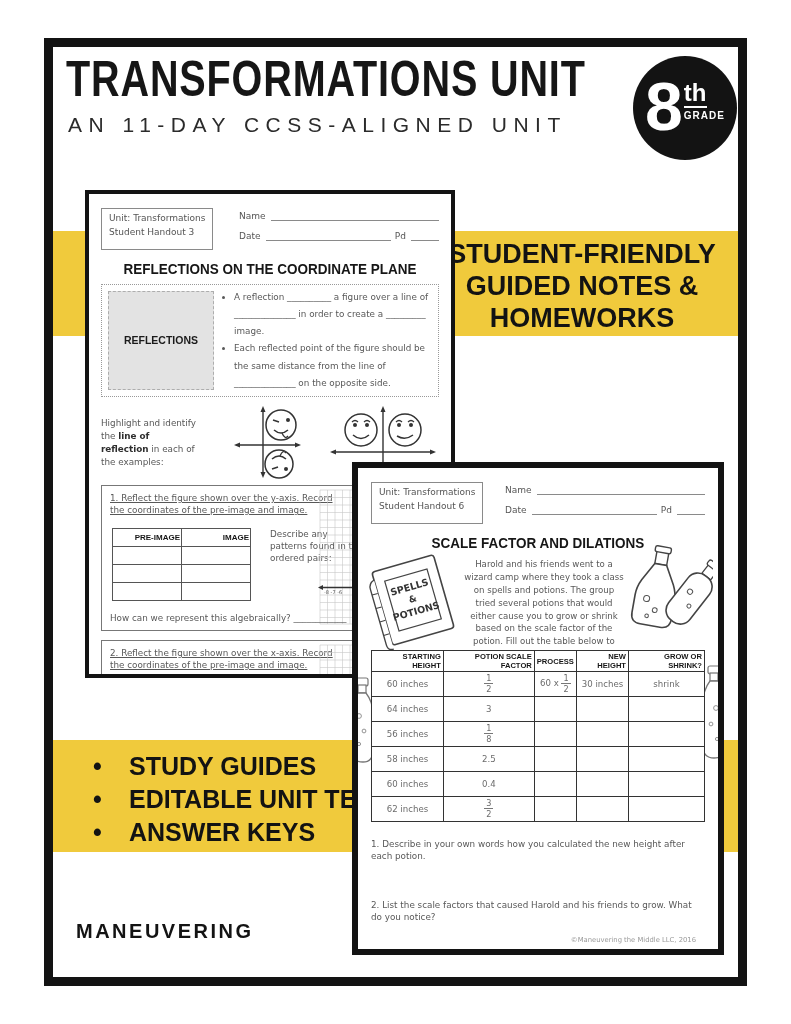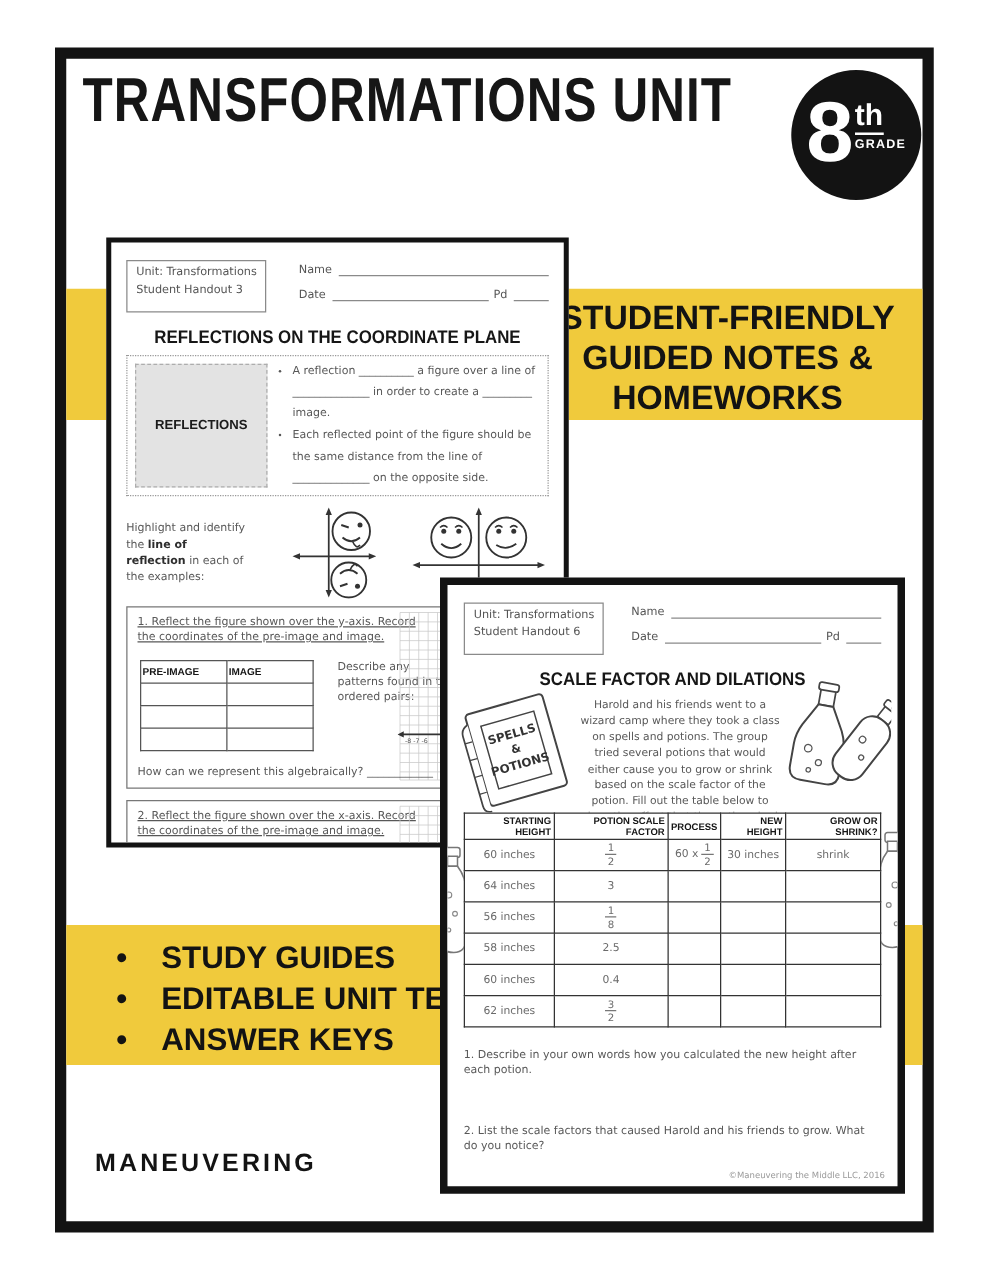--- a/index.html
+++ b/index.html
@@ -62,21 +62,21 @@
 
   .highlight-row{display:flex;margin:8px 0 6px 0;gap:35px;}
   .highlight-text{width:146px;font-size:8.8px;line-height:1.5;padding-top:12px;color:#585858;}
   .examples{flex:1;display:flex;justify-content:space-between;padding:0 2px;}
 
   .section{border:1.5px solid #777;position:relative;height:146px;padding:6px 8px;
            font-size:8.8px;line-height:1.4;color:#585858;box-sizing:border-box;}
   .section + .section{margin-top:9px;}
   .sec-prompt{width:232px;text-decoration:underline;}
   .pre-table{position:absolute;left:10px;top:42px;border-collapse:collapse;}
-  .pre-table th{border:1.3px solid #555;width:66px;height:15px;text-align:left;
+  .pre-table th{border:1.3px solid #555;width:66px;height:15px;text-align:right;
                 font-family:"Liberation Sans",sans-serif;font-weight:800;font-size:8px;color:#161616;}
   .pre-table td{border:1.3px solid #555;height:15px;}
   .describe{position:absolute;left:168px;top:42px;width:94px;}
   .gridsvg{position:absolute;right:2px;top:2px;}
   .algebra{position:absolute;left:8px;bottom:6px;}
 
   
   .story-wrap{position:relative;height:84px;margin-top:2px;}
   .story{margin:0 80px 0 92px;font-size:8.6px;line-height:1.5;text-align:center;color:#585858;}
   .book-svg{position:absolute;left:-6px;top:-10px;}
@@ -87,40 +87,41 @@
   .dilation-table{position:relative;z-index:1;border-collapse:collapse;width:100%;margin-top:8px;background:#fff;}
   .dilation-table th{border:1.4px solid #333;height:16px;text-align:right;
                      font-family:"Liberation Sans",sans-serif;font-weight:800;font-size:7.6px;color:#161616;padding:1px 2px;}
   .dilation-table td{border:1.4px solid #333;height:22px;text-align:center;font-size:8.6px;color:#6b6b6b;padding:1px 2px;}
   .frac{display:inline-flex;flex-direction:column;align-items:center;vertical-align:middle;line-height:1.05;font-size:0.95em;}
   .fn{border-bottom:1px solid #777;padding:0 2px;}
   .fd{padding-top:1px;}
 
   .question-list{margin-top:16px;}
   .question-list p{margin:0 0 36px 0;font-size:8.8px;line-height:1.4;color:#585858;}
-  .ws-footer{position:absolute;right:10px;bottom:5px;font-size:6.8px;color:#9a9a9a;}
+  .ws-footer{position:absolute;right:22px;bottom:5px;font-size:6.8px;color:#9a9a9a;}
 
   
   .logo{position:absolute;left:76px;top:920px;z-index:4;}
   .logo-top{font-size:20px;font-weight:800;letter-spacing:2.5px;color:#131313;}
   .ruler{position:relative;width:160px;height:25px;border:2.5px solid #131313;box-sizing:border-box;margin-top:1px;}
   .ruler .ticks1{position:absolute;left:0;top:0;width:100%;height:6px;
       background:repeating-linear-gradient(90deg,#131313 0 1.5px,transparent 1.5px 7px);}
   .ruler .ticks2{position:absolute;left:0;top:0;width:100%;height:10px;
       background:repeating-linear-gradient(90deg,#131313 0 1.5px,transparent 1.5px 35px);}
   .ruler .ruler-text{position:absolute;left:0;right:0;bottom:1px;text-align:center;
       font-size:12.5px;font-weight:800;letter-spacing:4px;color:#131313;}
 </style>
 </head>
 <body>
 
 <div class="canvas">
   <div class="frame"></div>
 
   <div class="main-title">TRANSFORMATIONS UNIT</div>
+  <div class="sub-title">AN 11-DAY CCSS-ALIGNED UNIT</div>
   <div class="badge">
     <span class="num">8</span>
     <span class="side">
       <span class="th">th</span>
       <span class="grade">GRADE</span>
     </span>
   </div>
 
   <div class="band band-notes" style="background: rgb(240, 202, 60);">
     <div class="notes-text">

